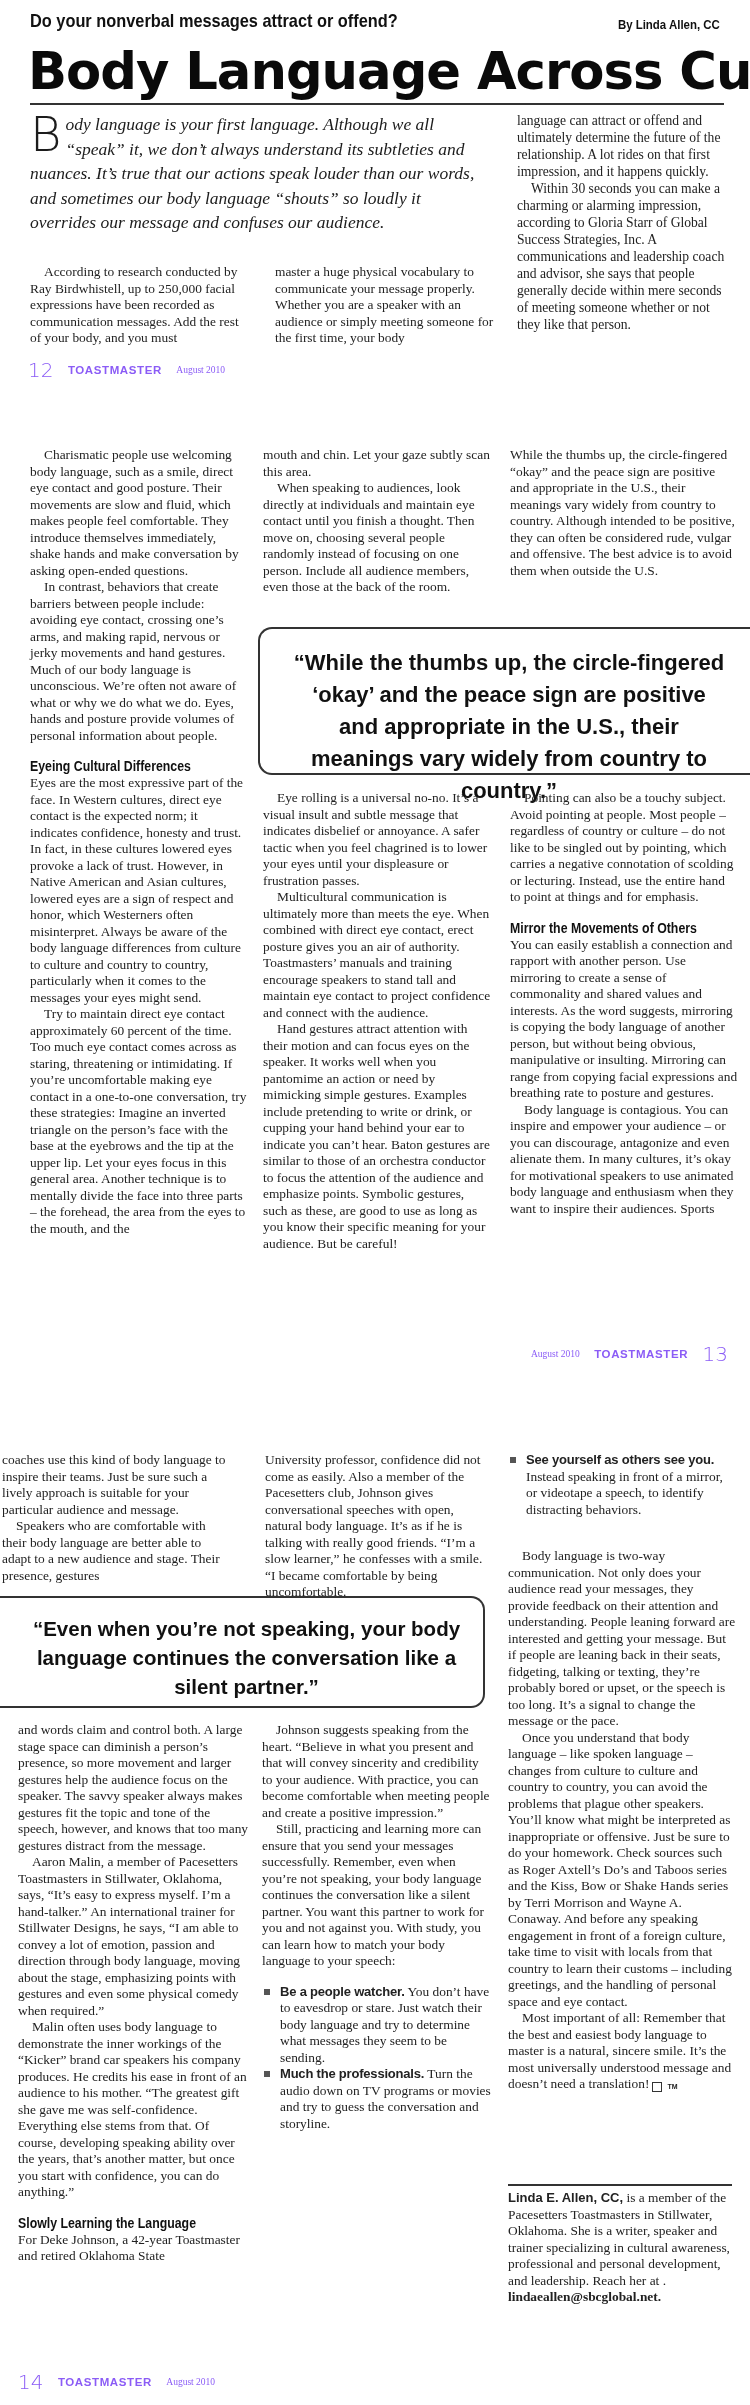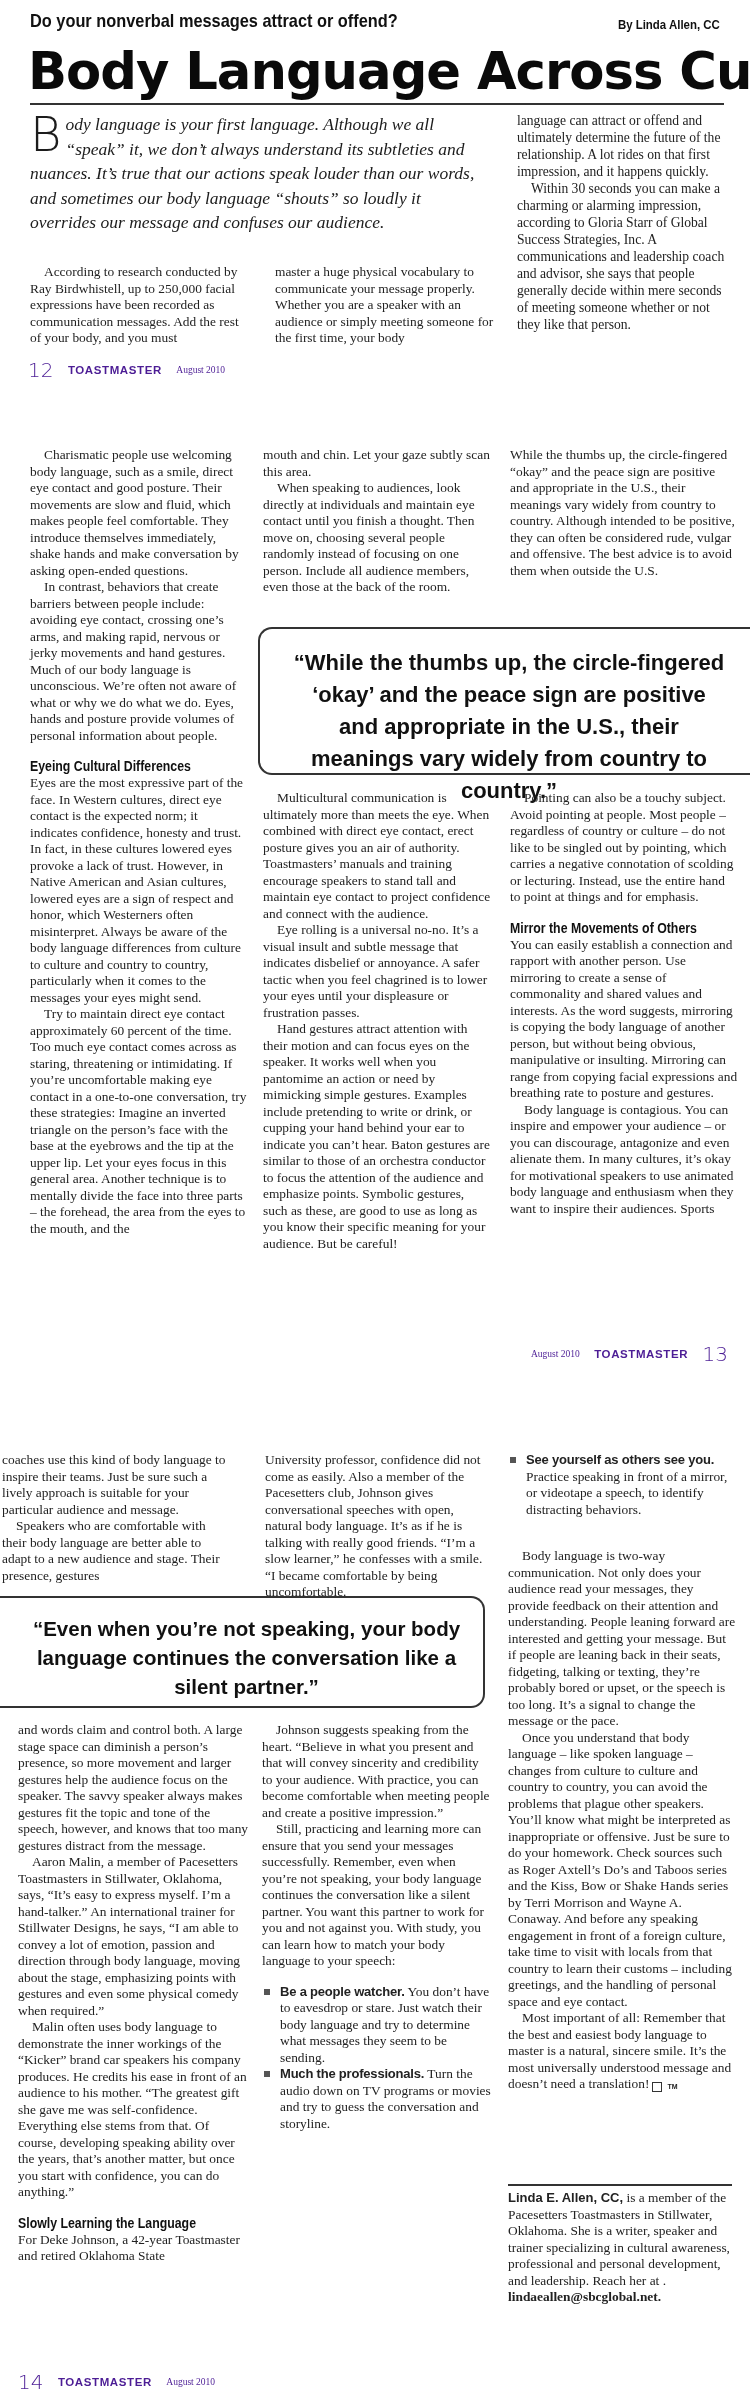--- a/index.html
+++ b/index.html
@@ -8,21 +8,21 @@
   .col { position: absolute; font-size: 13.4px; line-height: 16.5px; font-family: "Liberation Serif", serif; color: #222; }
   .col p { text-indent: 14px; }
   .col p.noindent { text-indent: 0; }
   .subhead { font-family: "Liberation Sans", sans-serif; font-weight: bold; font-size: 14px; line-height: 17px; color: #111; transform: scaleX(0.88); transform-origin: left; white-space: nowrap; margin-top: 14px; }
   .kicker { left: 30px; top: 10px; font-family: "Liberation Sans", sans-serif; font-weight: bold; font-size: 19px; color: #111; transform: scaleX(0.86); transform-origin: left; white-space: nowrap; }
   .byline { right: 30px; top: 17px; font-family: "Liberation Sans", sans-serif; font-weight: bold; font-size: 13px; color: #111; transform: scaleX(0.88); transform-origin: right; white-space: nowrap; }
   .title { left: 28px; top: 42px; font-family: "DejaVu Sans", sans-serif; font-size: 52px; line-height: 58px; color: #0a0a0a; letter-spacing: -1px; white-space: nowrap; transform: scaleX(0.985); transform-origin: left; }
   .title-rule { left: 30px; top: 103px; width: 694px; height: 2px; background: #333; }
   .deck { left: 30px; top: 112px; width: 445px; font-family: "Liberation Serif", serif; font-style: italic; font-size: 17.5px; line-height: 24.5px; color: #1c1c1c; }
   .dropcap { float: left; font-family: "DejaVu Sans", sans-serif; font-style: normal; font-size: 48px; line-height: 40px; margin-right: 4px; margin-top: 2px; font-weight: 300; }
-  .folio { font-family: "Liberation Sans", sans-serif; color: #4c1d95; white-space: nowrap; }
+  .folio { font-family: "Liberation Sans", sans-serif; color: #8b5cf6; white-space: nowrap; }
   .folio .num { font-family: "DejaVu Sans", sans-serif; font-size: 20px; font-weight: 300; vertical-align: middle; }
   .folio .mag { font-weight: bold; font-size: 11.5px; letter-spacing: 0.6px; vertical-align: middle; margin: 0 10px; }
   .folio .date { font-family: "Liberation Serif", serif; font-size: 9.5px; vertical-align: middle; }
   .pullquote { font-family: "Liberation Sans", "DejaVu Sans", sans-serif; font-weight: bold; text-align: center; color: #111; font-size: 22px; line-height: 32px; }
   .pq1 { left: 258px; top: 627px; width: 500px; height: 148px; border: 2px solid #333; border-right: none; border-radius: 14px 0 0 14px; padding: 18px 30px 0 30px; }
   .pq2 { left: -10px; top: 1596px; width: 495px; height: 112px; border: 2px solid #333; border-left: none; border-radius: 0 14px 14px 0; padding: 16px 20px 0 40px; font-size: 20.5px; line-height: 29px; }
   .bullets { list-style: none; }
   .bullets li { position: relative; padding-left: 18px; text-indent: 0; margin-bottom: 0; }
   .bullets li::before { content: ""; position: absolute; left: 2px; top: 5px; width: 6px; height: 6px; background: #555; }
   .bhead { font-family: "Liberation Sans", sans-serif; font-weight: bold; font-size: 13px; letter-spacing: -0.2px; margin-top: 7px; }
@@ -75,22 +75,22 @@
   <p>When speaking to audiences, look directly at individuals and maintain eye contact until you finish a thought. Then move on, choosing several people randomly instead of focusing on one person. Include all audience members, even those at the back of the room.</p>
 </div>
 
 <div class="col" style="left:510px; top:447px; width:225px;">
   <p class="noindent">While the thumbs up, the circle-fingered “okay” and the peace sign are positive and appropriate in the U.S., their meanings vary widely from country to country. Although intended to be positive, they can often be considered rude, vulgar and offensive. The best advice is to avoid them when outside the U.S.</p>
 </div>
 
 <div class="abs pullquote pq1">“While the thumbs up, the circle-fingered ‘okay’ and the peace sign are positive and appropriate in the U.S., their meanings vary widely from country to country.”</div>
 
 <div class="col" style="left:263px; top:790px; width:228px;">
+  <p>Eye rolling is a universal no-no. It’s a visual insult and subtle message that indicates disbelief or annoyance. A safer tactic when you feel chagrined is to lower your eyes until your displeasure or frustration passes.</p>
   <p>Multicultural communication is ultimately more than meets the eye. When combined with direct eye contact, erect posture gives you an air of authority. Toastmasters’ manuals and training encourage speakers to stand tall and maintain eye contact to project confidence and connect with the audience.</p>
-  <p>Eye rolling is a universal no-no. It’s a visual insult and subtle message that indicates disbelief or annoyance. A safer tactic when you feel chagrined is to lower your eyes until your displeasure or frustration passes.</p>
   <p>Hand gestures attract attention with their motion and can focus eyes on the speaker. It works well when you pantomime an action or need by mimicking simple gestures. Examples include pretending to write or drink, or cupping your hand behind your ear to indicate you can’t hear. Baton gestures are similar to those of an orchestra conductor to focus the attention of the audience and emphasize points. Symbolic gestures, such as these, are good to use as long as you know their specific meaning for your audience. But be careful!</p>
 </div>
 
 <div class="col" style="left:510px; top:790px; width:228px;">
   <p>Pointing can also be a touchy subject. Avoid pointing at people. Most people – regardless of country or culture – do not like to be singled out by pointing, which carries a negative connotation of scolding or lecturing. Instead, use the entire hand to point at things and for emphasis.</p>
   <div class="subhead">Mirror the Movements of Others</div>
   <p class="noindent">You can easily establish a connection and rapport with another person. Use mirroring to create a sense of commonality and shared values and interests. As the word suggests, mirroring is copying the body language of another person, but without being obvious, manipulative or insulting. Mirroring can range from copying facial expressions and breathing rate to posture and gestures.</p>
   <p>Body language is contagious. You can inspire and empower your audience – or you can discourage, antagonize and even alienate them. In many cultures, it’s okay for motivational speakers to use animated body language and enthusiasm when they want to inspire their audiences. Sports</p>
 </div>
 
@@ -123,21 +123,21 @@
   <p>Johnson suggests speaking from the heart. “Believe in what you present and that will convey sincerity and credibility to your audience. With practice, you can become comfortable when meeting people and create a positive impression.”</p>
   <p>Still, practicing and learning more can ensure that you send your messages successfully. Remember, even when you’re not speaking, your body language continues the conversation like a silent partner. You want this partner to work for you and not against you. With study, you can learn how to match your body language to your speech:</p>
   <ul class="bullets" style="margin-top:14px;">
     <li><span class="bhead">Be a people watcher.</span><span> You don’t have to eavesdrop or stare. Just watch their body language and try to determine what messages they seem to be sending.</span></li>
     <li><span class="bhead">Much the professionals.</span><span> Turn the audio down on TV programs or movies and try to guess the conversation and storyline.</span></li>
   </ul>
 </div>
 
 <div class="col" style="left:508px; top:1452px; width:228px;">
   <ul class="bullets">
-    <li><span class="bhead">See yourself as others see you.</span><span> Practice speaking in front of a mirror, or videotape a speech, to identify distracting behaviors.</span></li>
+    <li><span class="bhead">See yourself as others see you.</span><span> Instead speaking in front of a mirror, or videotape a speech, to identify distracting behaviors.</span></li>
   </ul>
   <div style="height:30px;"></div>
   <p>Body language is two-way communication. Not only does your audience read your messages, they provide feedback on their attention and understanding. People leaning forward are interested and getting your message. But if people are leaning back in their seats, fidgeting, talking or texting, they’re probably bored or upset, or the speech is too long. It’s a signal to change the message or the pace.</p>
   <p>Once you understand that body language – like spoken language – changes from culture to culture and country to country, you can avoid the problems that plague other speakers. You’ll know what might be interpreted as inappropriate or offensive. Just be sure to do your homework. Check sources such as Roger Axtell’s Do’s and Taboos series and the Kiss, Bow or Shake Hands series by Terri Morrison and Wayne A. Conaway. And before any speaking engagement in front of a foreign culture, take time to visit with locals from that country to learn their customs – including greetings, and the handling of personal space and eye contact.</p>
   <p><span>Most important of all: Remember that the best and easiest body language to master is a natural, sincere smile. It’s the most universally understood message and doesn’t need a translation!</span><span class="endmark">TM</span></p>
 </div>
 
 <div class="abs bio-rule"></div>
 <div class="abs col bio">
   <span class="name">Linda E. Allen, CC,</span><span> is a member of the Pacesetters Toastmasters in Stillwater, Oklahoma. She is a writer, speaker and trainer specializing in cultural awareness, professional and personal development, and leadership. Reach her at .</span>

